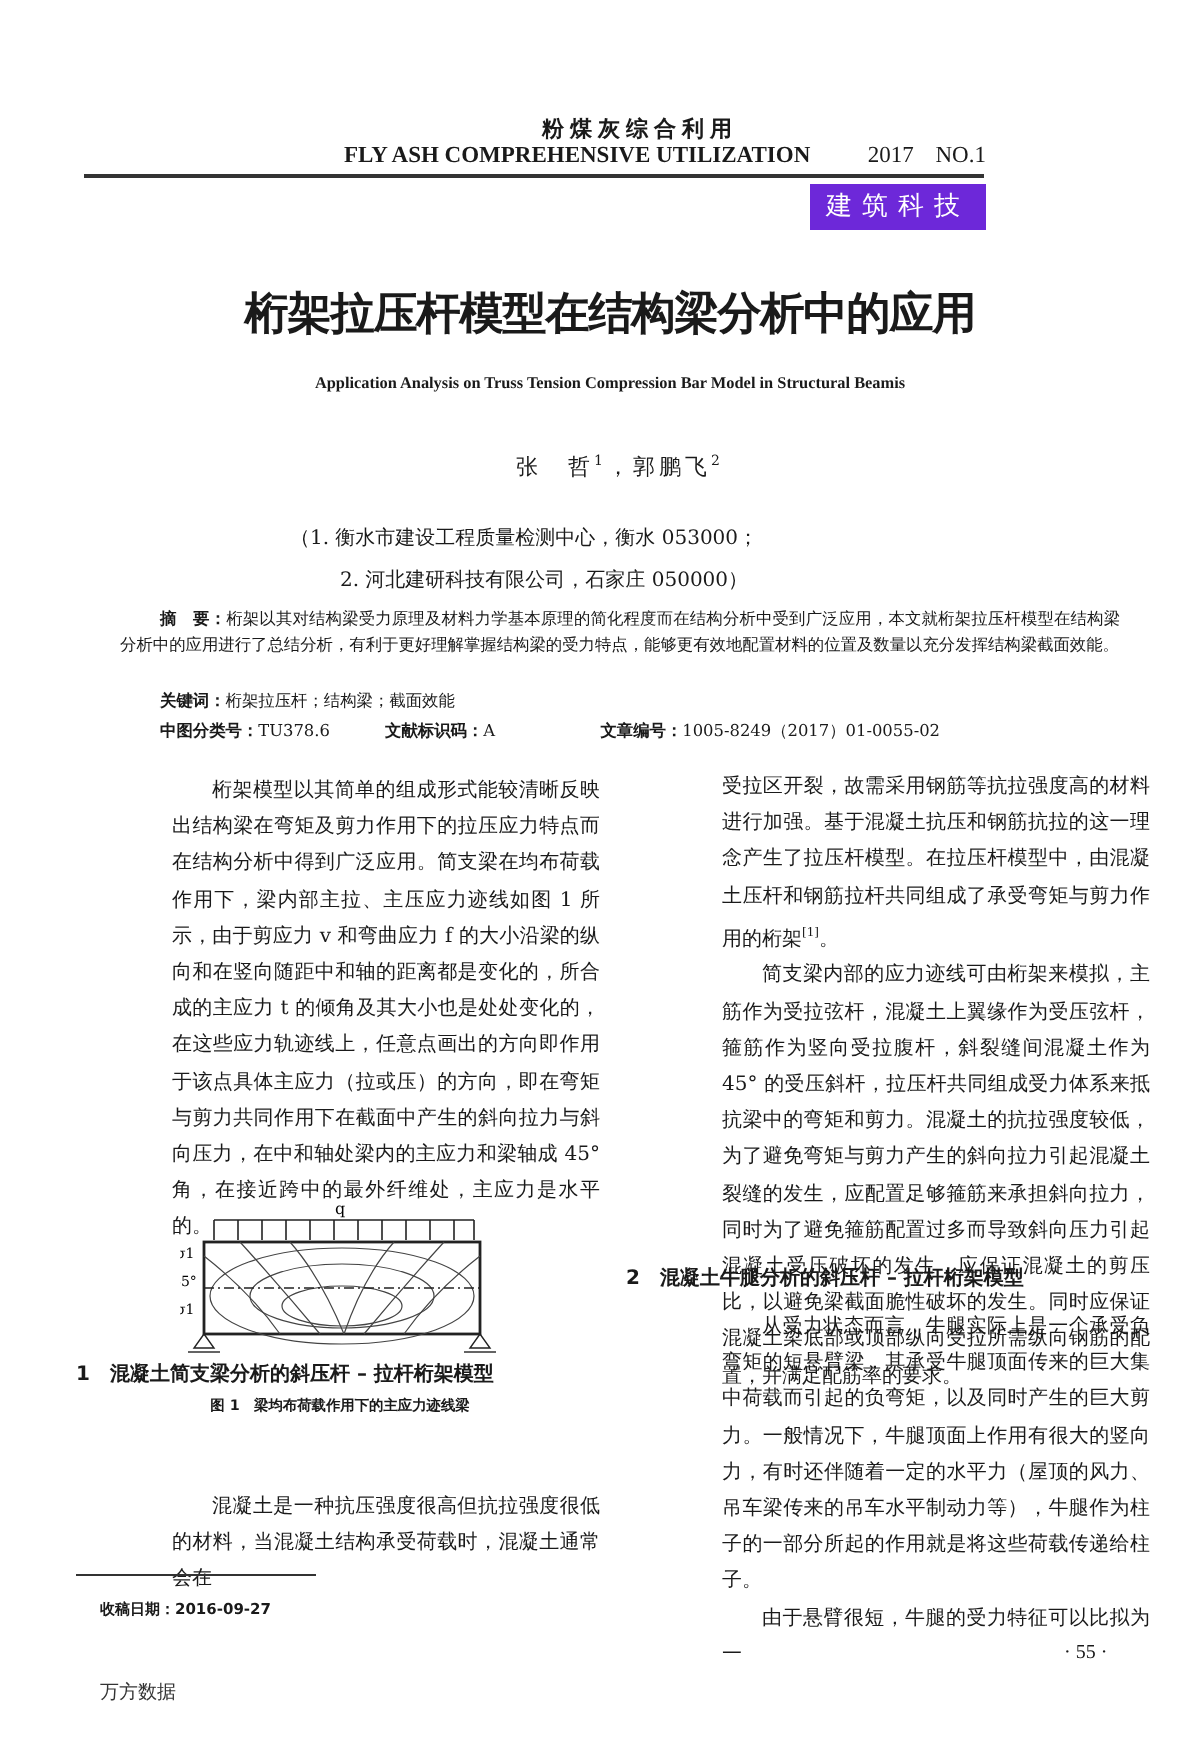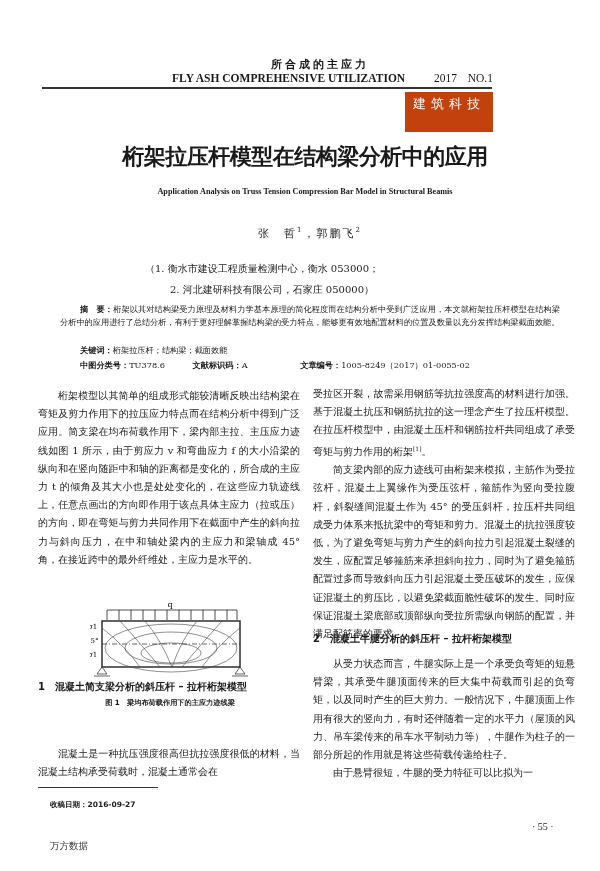--- a/index.html
+++ b/index.html
@@ -3,40 +3,40 @@
 <meta charset="utf-8">
 <style>
   * { margin: 0; padding: 0; box-sizing: border-box; }
   html, body { width: 600px; height: 871px; background: #ffffff; overflow: hidden; }
   body { position: relative; font-family: "DejaVu Serif", "Liberation Serif", serif; color: #1a1a1a; }
 
   .journal-cn { position: absolute; top: 57px; left: 0; width: 600px; text-align: center; font-family: "DejaVu Sans", sans-serif; font-weight: bold; font-size: 11px; letter-spacing: 3px; padding-left: 40px; }
   .journal-en { position: absolute; top: 72px; left: 172px; font-family: "Liberation Serif", serif; font-weight: bold; font-size: 11.5px; letter-spacing: 0px; }
   .issue { position: absolute; top: 72px; right: 107px; font-family: "Liberation Serif", serif; font-weight: normal; font-size: 11.5px; word-spacing: 8px; }
   .header-rule { position: absolute; top: 87px; left: 42px; width: 450px; height: 2px; background: #333; }
-  .section-tag { position: absolute; top: 92px; left: 405px; width: 88px; height: 40px; background: #c2410c; color: #fff; font-family: "DejaVu Sans", sans-serif; font-size: 13px; letter-spacing: 5px; text-align: center; line-height: 24px; }
+  .section-tag { position: absolute; top: 92px; left: 405px; width: 88px; height: 23px; background: #6d28d9; color: #fff; font-family: "DejaVu Sans", sans-serif; font-size: 13px; letter-spacing: 5px; text-align: center; line-height: 24px; }
 
   .title-cn { position: absolute; top: 142px; left: 0; width: 600px; text-align: center; font-family: Liberation Mono, monospace; font-weight: bold; font-size: 22px; letter-spacing: -0.5px; padding-left: 10px; }
   .title-en { position: absolute; top: 187px; left: 0; width: 600px; text-align: center; font-family: "Liberation Serif", serif; font-weight: bold; font-size: 8.2px; padding-left: 10px; }
   .authors { position: absolute; top: 226px; left: 0; width: 600px; text-align: center; font-size: 11px; padding-left: 20px; letter-spacing: 2px; }
   .authors sup { font-size: 7px; }
 
   .affil { position: absolute; left: 0; width: 524px; text-align: center; font-size: 10px; }
   .affil-1 { top: 262px; padding-left: 0px; }
   .affil-2 { top: 283px; padding-left: 20px; }
 
   .abstract { position: absolute; top: 303px; left: 60px; width: 500px; font-size: 8.2px; line-height: 13px; text-indent: 20px; text-align: justify; }
   .abstract b { font-family: "DejaVu Sans", sans-serif; }
   .kw { position: absolute; top: 345px; left: 80px; font-size: 8.2px; }
   .kw b, .cls b { font-family: "DejaVu Sans", sans-serif; font-weight: bold; }
   .cls { position: absolute; top: 360px; left: 80px; font-size: 8.2px; width: 460px; white-space: nowrap; }
   .cls span.gap { display: inline-block; width: 25px; }
 
   .col { position: absolute; font-size: 10px; line-height: 18.2px; text-align: justify; }
-  .col p { text-indent: 20px; }
+  .col p { text-indent: 20px; margin-left: 48px; }
   .col-left { left: 38px; top: 387px; width: 262px; }
   .col-right { left: 313px; top: 385px; width: 262px; }
 
   .figure { position: absolute; left: 90px; top: 598px; width: 160px; height: 90px; }
   .fig-caption { position: absolute; top: 698px; left: 0; width: 340px; text-align: center; font-family: "DejaVu Sans", sans-serif; font-size: 7.2px; font-weight: bold; }
 
   .sec-head { position: absolute; font-family: "DejaVu Sans", sans-serif; font-weight: bold; font-size: 10px; }
   .sec-1 { left: 38px; top: 680px; }
   .sec-2 { left: 313px; top: 632px; }
 
@@ -44,21 +44,21 @@
   .col-right-2 { left: 313px; top: 655px; width: 262px; }
 
   .foot-rule { position: absolute; top: 787px; left: 38px; width: 120px; height: 1px; background: #333; }
   .received { position: absolute; top: 800px; left: 50px; font-family: "DejaVu Sans", sans-serif; font-size: 7.5px; font-weight: bold; text-align: right; }
   .page-no { position: absolute; top: 821px; left: 532px; font-family: "Liberation Serif", serif; font-size: 10px; }
   .watermark { position: absolute; top: 840px; left: 50px; font-family: Liberation Serif, serif; font-size: 9.5px; color: #333; }
 </style>
 </head>
 <body>
 
-<div class="journal-cn">所合成的主应力</div>
+<div class="journal-cn">粉煤灰综合利用</div>
 <div class="journal-en">FLY ASH COMPREHENSIVE UTILIZATION</div>
 <div class="issue">2017 NO.1</div>
 <div class="header-rule"></div>
 <div class="section-tag">建筑科技</div>
 
 <div class="title-cn">桁架拉压杆模型在结构梁分析中的应用</div>
 <div class="title-en">Application Analysis on Truss Tension Compression Bar Model in Structural Beamis</div>
 
 <div class="authors">
   <span>张　哲</span><sup>1</sup><span>，</span><span>郭鹏飞</span><sup>2</sup>

